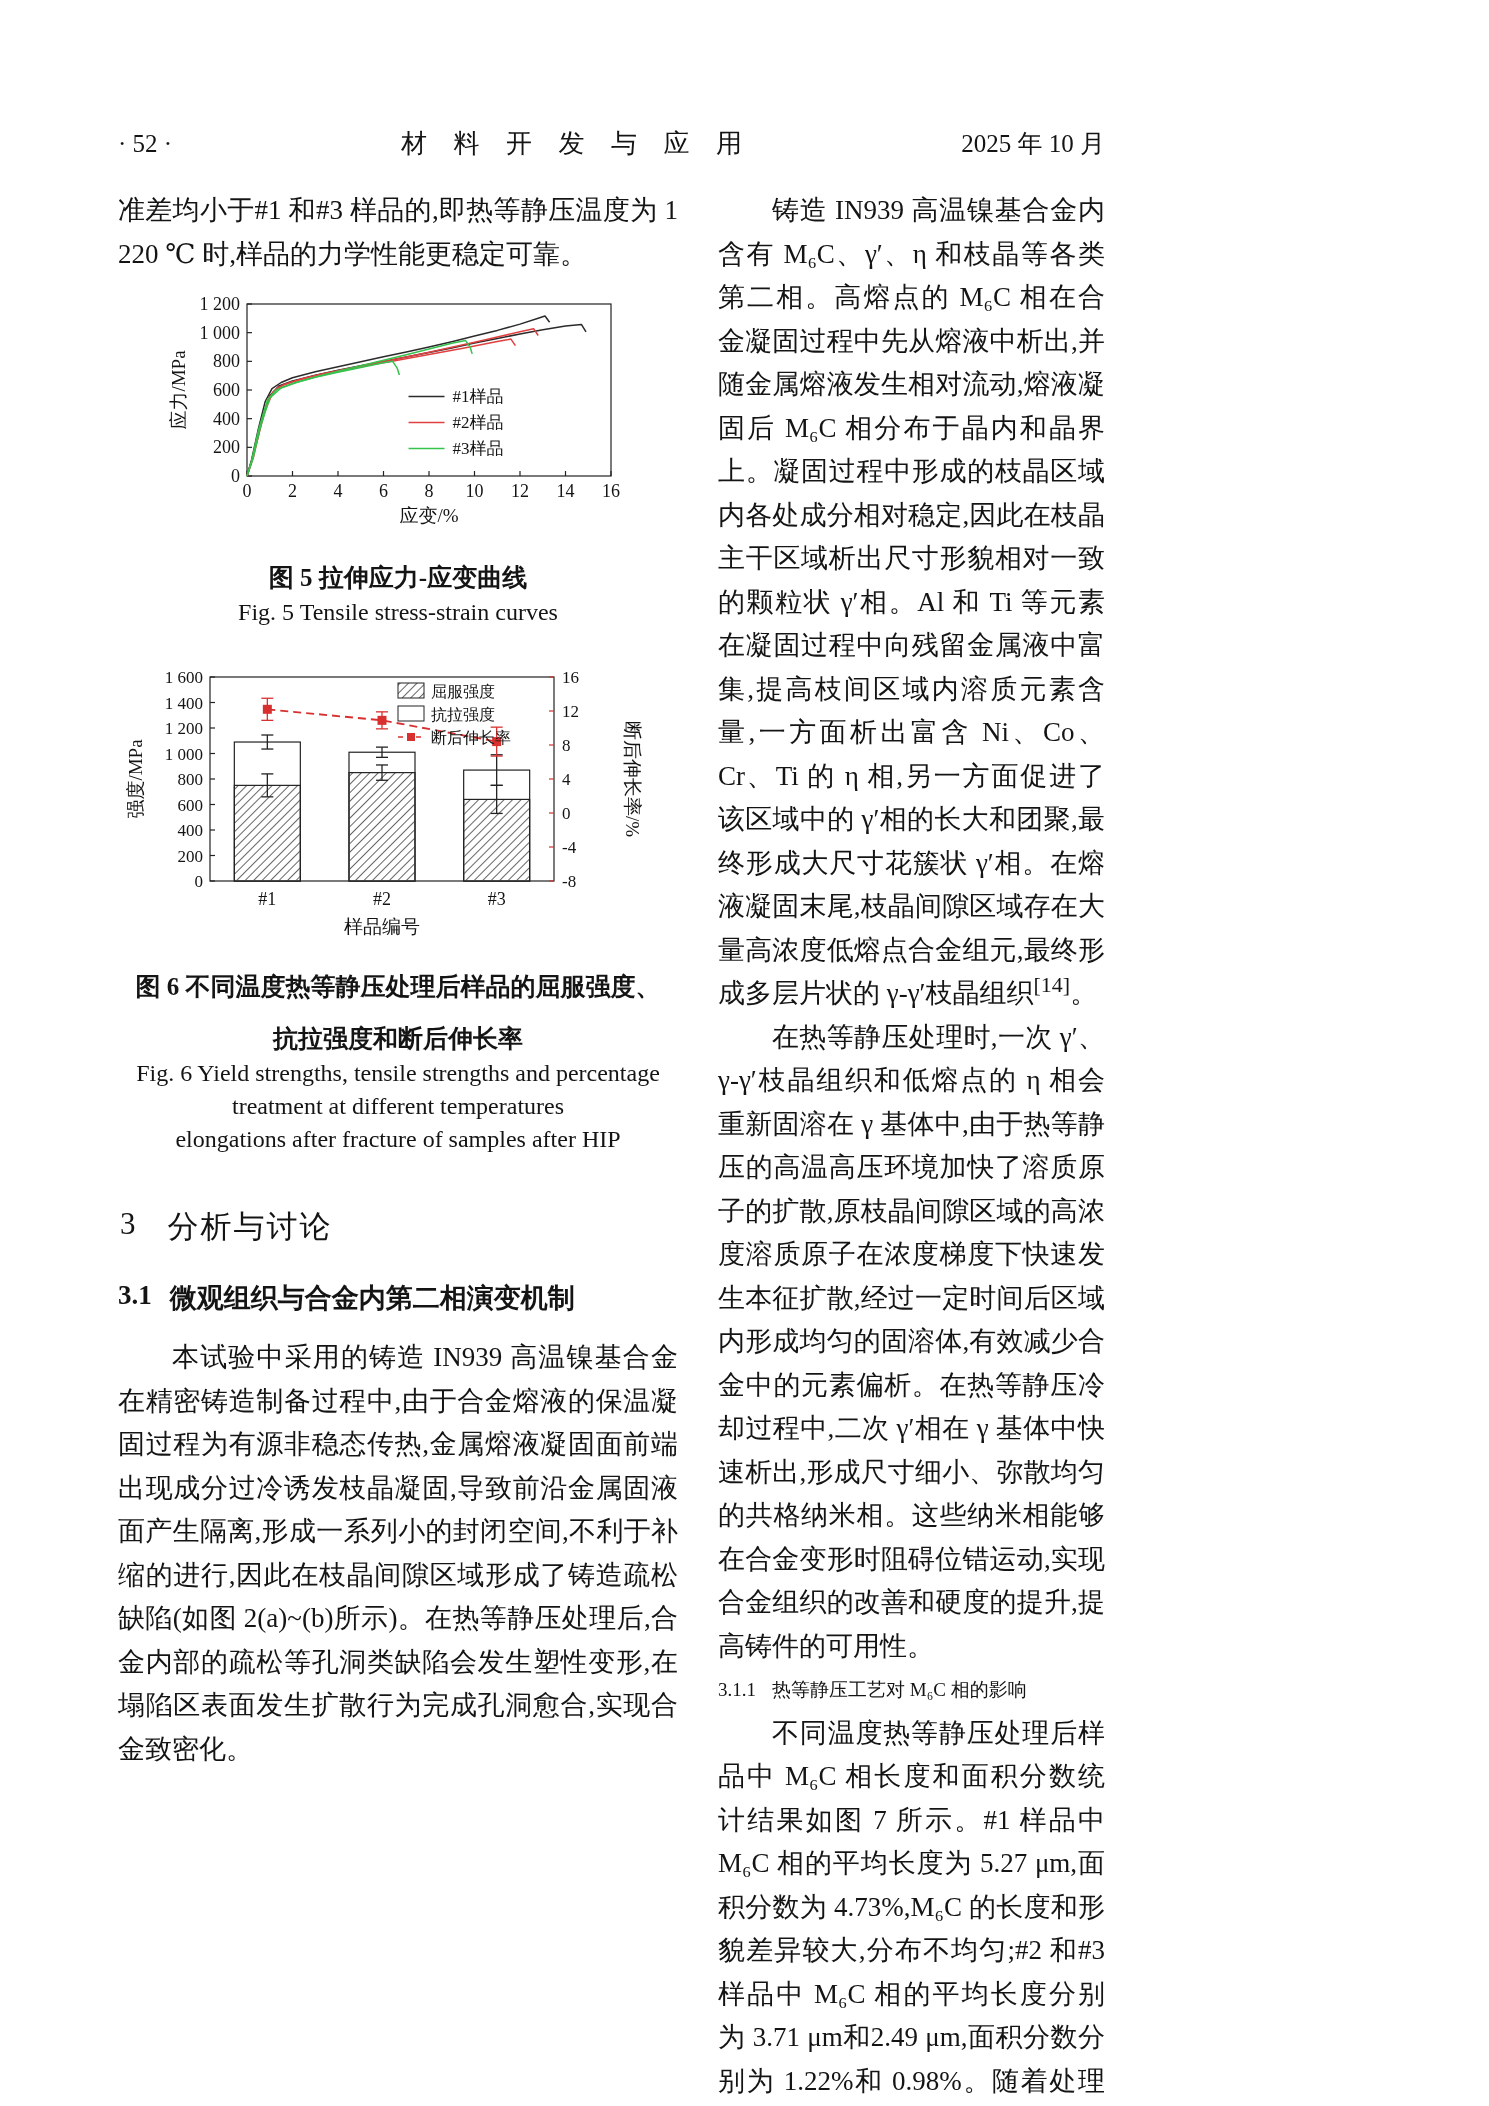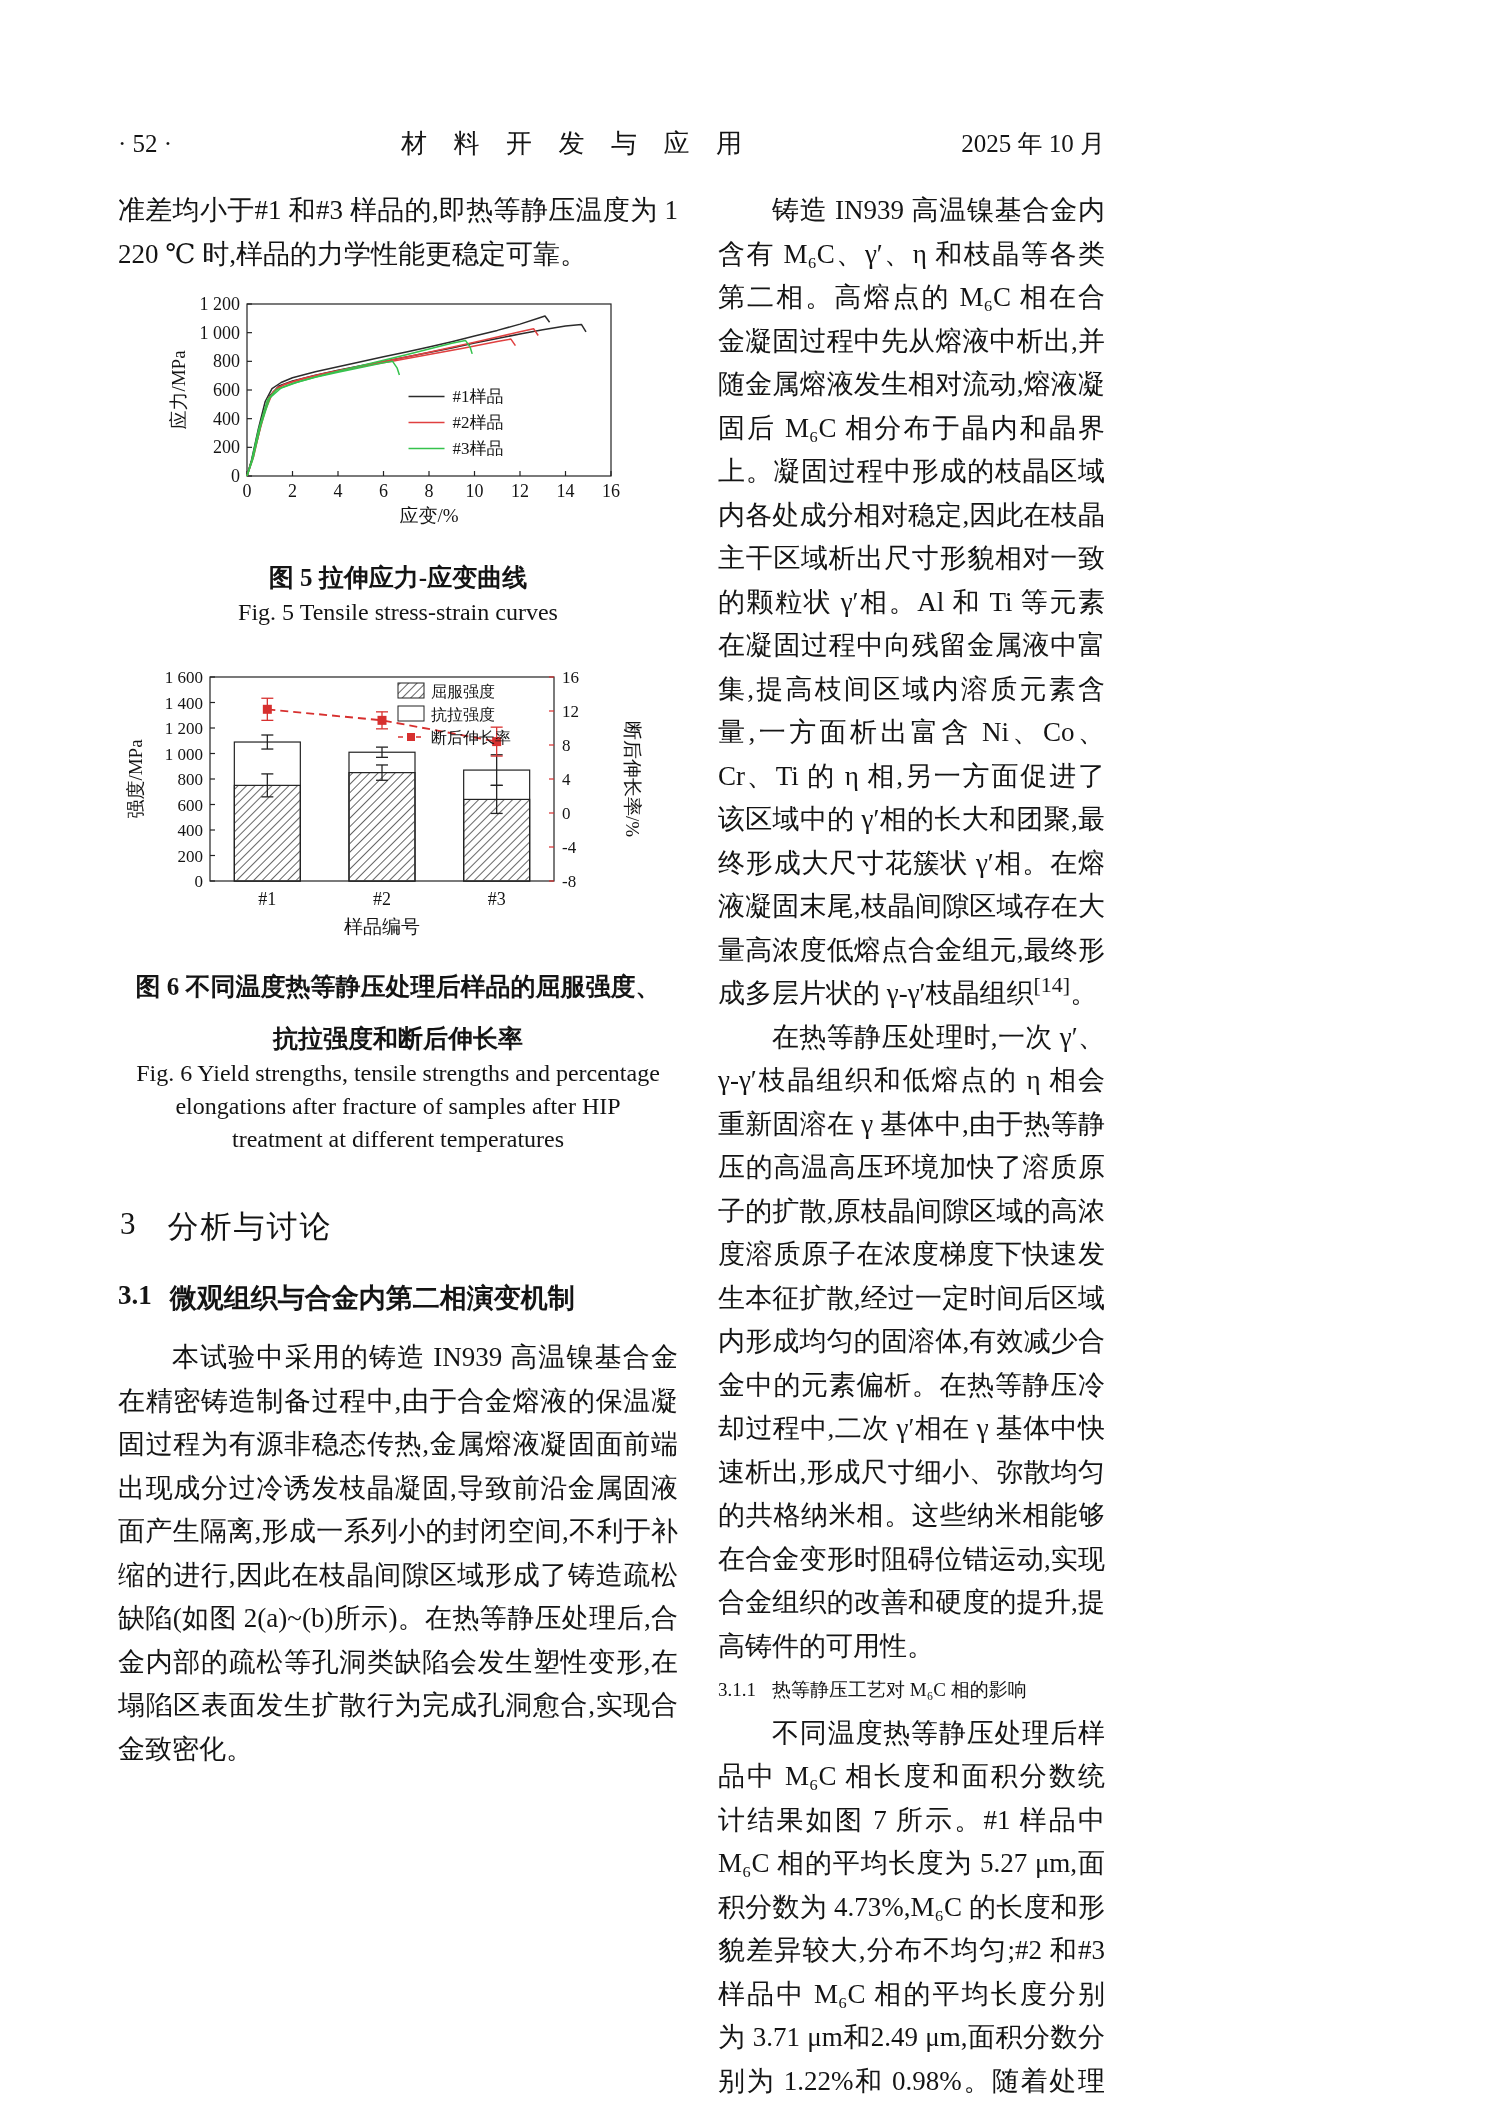--- a/index.html
+++ b/index.html
@@ -189,22 +189,22 @@
             <rect x="280" y="47" width="26" height="15" fill="#fff" stroke="#222" stroke-width="1"></rect>
             <text x="313" y="61" font-size="16">抗拉强度</text>
             <line x1="280" y1="78" x2="306" y2="78" stroke="#d7302f" stroke-width="1.6" stroke-dasharray="5 4"></line>
             <rect x="289" y="74" width="8" height="8" fill="#d7302f"></rect>
             <text x="313" y="84" font-size="16">断后伸长率</text>
           </svg>
         <figcaption>
           <div class="cap-zh">图 6  不同温度热等静压处理后样品的屈服强度、</div>
           <div class="cap-zh cont">抗拉强度和断后伸长率</div>
           <div class="cap-en">Fig. 6  Yield strengths, tensile strengths and percentage</div>
+          <div class="cap-en">treatment at different temperatures</div>
           <div class="cap-en">elongations after fracture of samples after HIP</div>
-          <div class="cap-en">treatment at different temperatures</div>
         </figcaption>
       </figure>
 
       <h2 class="sec3">
         <span>3</span>
         <span>分析与讨论</span>
       </h2>
 
       <h3 class="sec31">
         <span>3.1</span>

